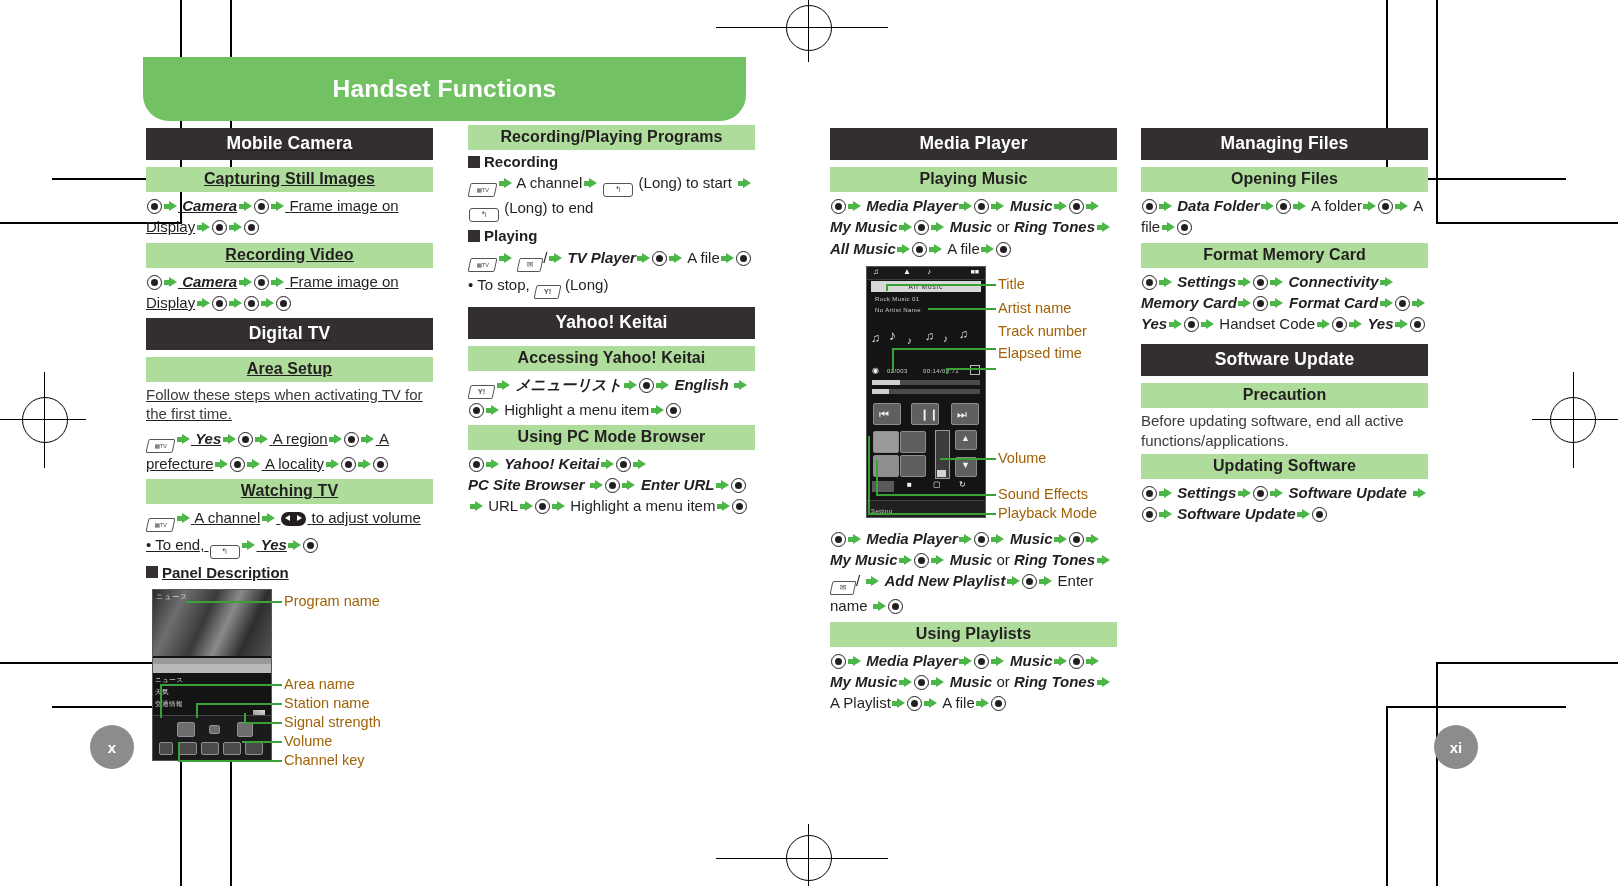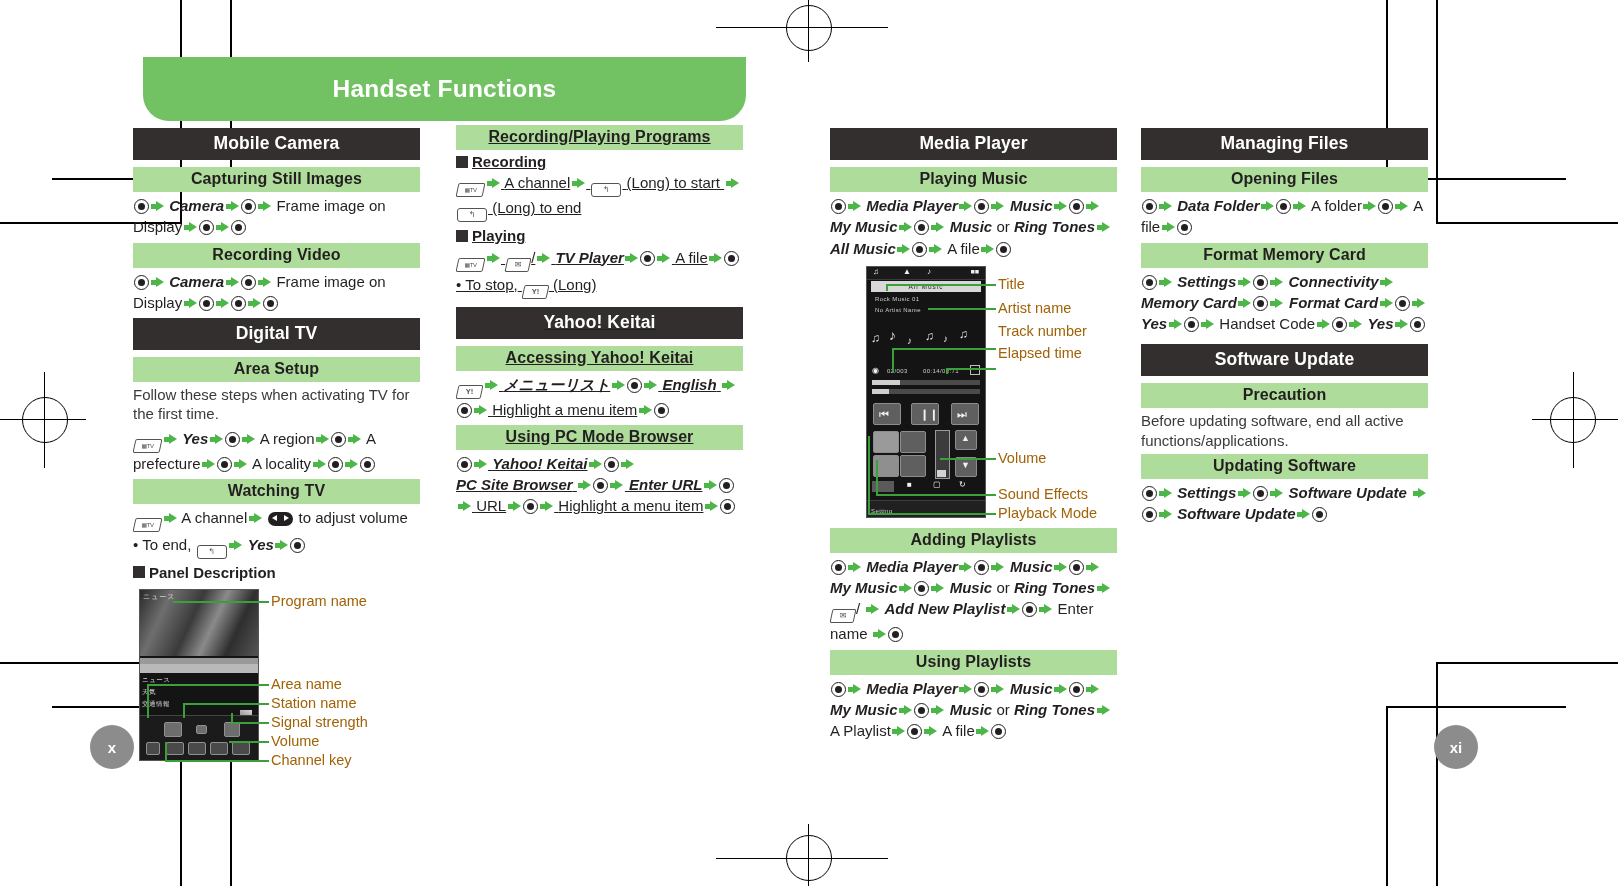--- a/index.html
+++ b/index.html
@@ -20,22 +20,22 @@
   
   .banner{
     position:absolute;left:73px;top:17px;width:603px;height:64px;
     background:#72c163;border-radius:0 0 26px 26px;
     display:flex;align-items:center;justify-content:center;
   }
   .banner-text{color:#ffffff;font-size:24.5px;font-weight:bold;letter-spacing:.2px;}
 
   
   .col{position:absolute;top:88px;}
-  .col-1{left:63px;width:287px;}
-  .col-2{left:386px;width:287px;text-decoration:underline;}
+  .col-1{left:76px;width:287px;text-decoration:underline;}
+  .col-2{left:398px;width:287px;}
   .col-3{left:760px;width:287px;}
   .col-4{left:1071px;width:287px;}
 
   
   .h-major{
     background:#332f2e;color:#ffffff;font-size:17.5px;font-weight:bold;
     text-align:center;padding:5px 0 6px;margin:0 0 7px;letter-spacing:.1px;
   }
   .h-minor{
     background:#aedc9b;color:#231f20;font-size:16px;font-weight:bold;
@@ -429,21 +429,20 @@
 
       <div class="cap" style="left:168px;top:13px;">Title</div>
       <div class="cap" style="left:168px;top:37px;">Artist name</div>
       <div class="cap" style="left:168px;top:60px;">Track number</div>
       <div class="cap" style="left:168px;top:82px;">Elapsed time</div>
       <div class="cap" style="left:168px;top:187px;">Volume</div>
       <div class="cap" style="left:168px;top:223px;">Sound Effects</div>
       <div class="cap" style="left:168px;top:242px;">Playback Mode</div>
     </div>
 
-    <div class="h-minor">Adding Playlists</div>
     <div class="steps">
       <span class="ok"></span><span class="arw"></span>
       <span class="it">Media Player</span><span class="arw"></span><span class="ok"></span><span class="arw"></span>
       <span class="it">Music</span><span class="arw"></span><span class="ok"></span><span class="arw"></span>
       <span class="it">My Music</span><span class="arw"></span><span class="ok"></span><span class="arw"></span>
       <span class="it">Music</span>
       <span class="pl">or</span>
       <span class="it">Ring Tones</span><span class="arw"></span>
       <span class="key key-mail"><span class="gl">✉</span></span><span class="key-slash">/</span>
       <span class="arw"></span>

